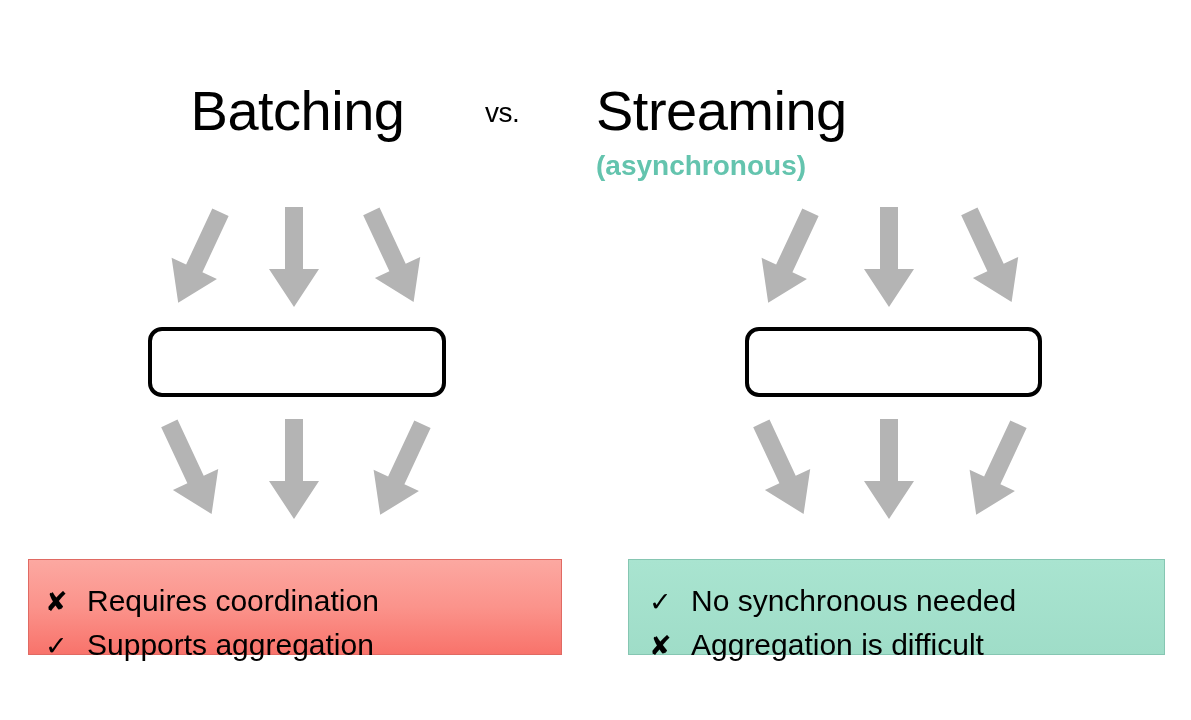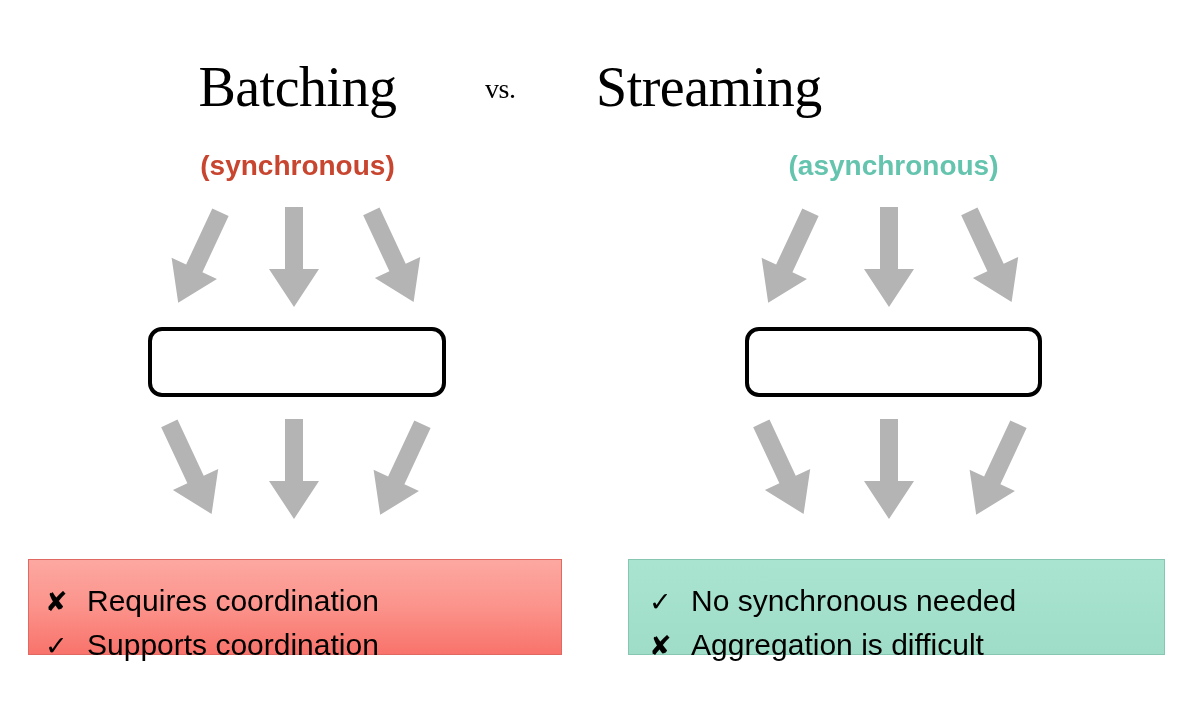--- a/index.html
+++ b/index.html
@@ -18,25 +18,24 @@
 
   .slide {
     position: absolute;
     inset: 0;
     background: #ffffff;
   }
 
   
   .title-row {
     position: absolute;
-    top: 56px;
+    top: 80px;
     left: 0;
     width: 1191px;
     height: 62px;
-    font-family: Liberation Serif, serif;
   }
   .title {
     position: absolute;
     font-size: 56px;
     line-height: 62px;
     font-weight: 400;
     color: #000000;
     white-space: nowrap;
     letter-spacing: -0.5px;
   }
@@ -46,21 +45,21 @@
 
   .subtitle {
     position: absolute;
     top: 148px;
     font-size: 28px;
     line-height: 36px;
     font-weight: 700;
     white-space: nowrap;
   }
   .subtitle-left  { left: 0;   width: 595px; text-align: center; }
-  .subtitle-right { left: 596px; width: 595px; text-align: center; }
+  .subtitle-right { left: 596px; width: 595px; text-align: left; }
 
   
   .arrow-group {
     position: absolute;
     width: 330px;
     height: 110px;
   }
   .ag-top-left    { left: 130px; top: 203px; }
   .ag-bot-left    { left: 130px; top: 415px; }
   .ag-top-right   { left: 730px; top: 203px; }
@@ -126,21 +125,20 @@
 <body>
 
 <div class="slide">
 
   <div class="title-row">
     <div class="title title-left">Batching</div>
     <div class="title title-vs">vs.</div>
     <div class="title title-right">Streaming</div>
   </div>
 
-  <div class="subtitle subtitle-left" style="color:#C8452F">(synchronous)</div>
   <div class="subtitle subtitle-right" style="color:#64C4AE">(asynchronous)</div>
 
   <div class="arrow-group ag-top-left">
     <svg class="arrow-svg" width="330" height="110" viewBox="0 0 330 110" xmlns="http://www.w3.org/2000/svg">
       <g fill="#B4B4B4">
         <g transform="translate(38,0) rotate(25 30 55)">
           <path d="M22,4 L40,4 L40,66 L56,66 L31,104 L6,66 L22,66 Z"></path>
         </g>
         <g transform="translate(133,0)">
           <path d="M22,4 L40,4 L40,66 L56,66 L31,104 L6,66 L22,66 Z"></path>
@@ -204,21 +202,21 @@
     </svg>
   </div>
 
   <div class="legend legend-left">
     <div class="legend-row">
       <span class="legend-mark">✘</span>
       <span class="legend-text">Requires coordination</span>
     </div>
     <div class="legend-row">
       <span class="legend-mark">✓</span>
-      <span class="legend-text">Supports coordination</span>
+      <span class="legend-text">Supports aggregation</span>
     </div>
   </div>
 
   <div class="legend legend-right">
     <div class="legend-row">
       <span class="legend-mark">✓</span>
       <span class="legend-text">No synchronous needed</span>
     </div>
     <div class="legend-row">
       <span class="legend-mark">✘</span>

